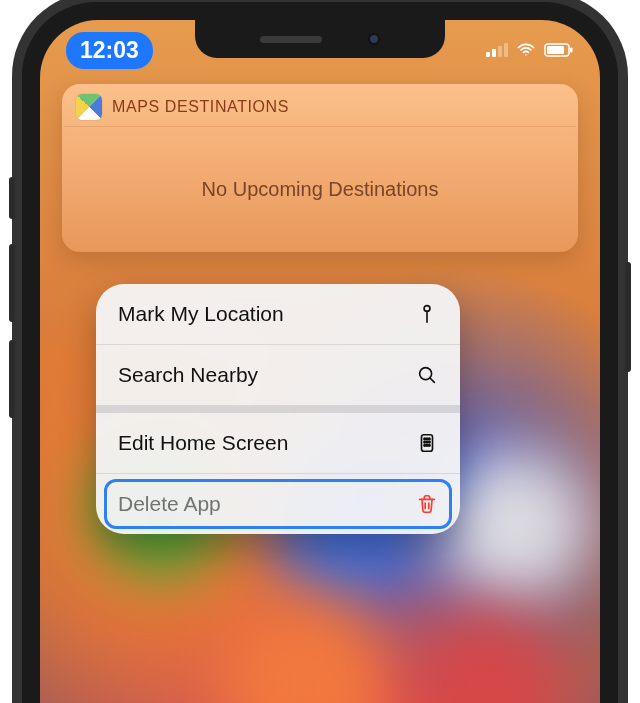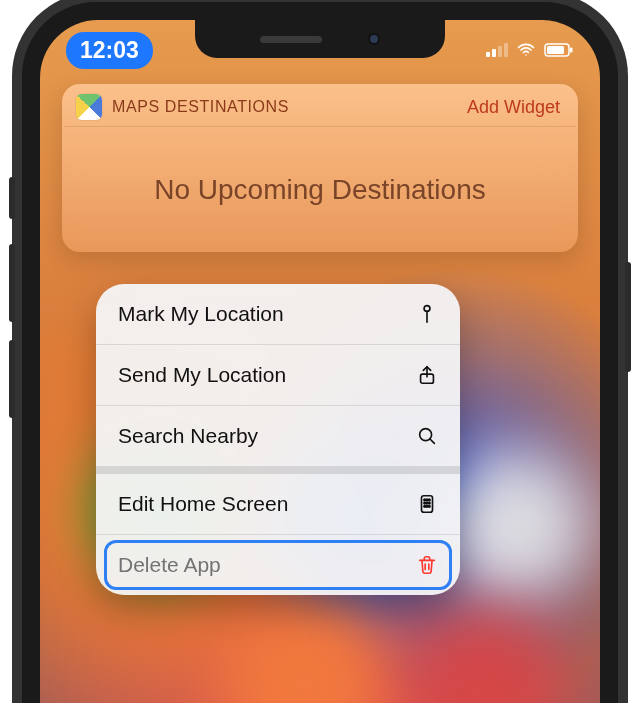--- a/index.html
+++ b/index.html
@@ -128,21 +128,21 @@
       font-size: 16px; letter-spacing: 0.6px;
       color: #8a3a1a; font-weight: 500;
     }
     .add-widget { color:#bd3a1f; font-size: 18px; }
     .widget-body {
       height: calc(100% - 42px);
       display:flex; align-items:center; justify-content:center;
       border-top: 1px solid rgba(150,70,30,0.18);
       margin: 0 2px;
     }
-    .widget-body span{ color:#7a4429; font-size:28px; }
+    .widget-body span{ color:#7a4429; font-size:20px; }
 
     
     .menu {
       position:absolute;
       top: 264px; left: 56px;
       width: 364px;
       border-radius: 28px;
       background: rgba(244,244,246,0.95);
       backdrop-filter: blur(14px);
       box-shadow: 0 14px 36px rgba(0,0,0,0.28);
@@ -214,44 +214,33 @@
         </span>
       </div>
     </div>
 
     <div class="widget">
       <div class="widget-head">
         <div class="widget-head-left">
           <span class="maps-icon"></span>
           <span class="widget-title">MAPS DESTINATIONS</span>
         </div>
-        <span class="add-widget">Add Widget</span>
       </div>
       <div class="widget-body">
         <span>No Upcoming Destinations</span>
       </div>
     </div>
 
     <div class="menu">
       <div class="menu-item">
         <span>Mark My Location</span>
         <span class="mi-icon">
           <svg viewBox="0 0 24 24">
               <circle cx="12" cy="6" r="3.2"></circle>
               <path d="M12 9.2V21"></path>
-            </svg>
-        </span>
-      </div>
-      <div class="menu-item">
-        <span>Send My Location</span>
-        <span class="mi-icon">
-          <svg viewBox="0 0 24 24">
-              <path d="M12 3v11"></path>
-              <path d="M8 7l4-4 4 4"></path>
-              <rect x="5" y="11" width="14" height="10" rx="2"></rect>
             </svg>
         </span>
       </div>
       <div class="menu-item">
         <span>Search Nearby</span>
         <span class="mi-icon">
           <svg viewBox="0 0 24 24">
               <circle cx="10.5" cy="10.5" r="6.5"></circle>
               <path d="M20 20l-5-5"></path>
             </svg>

